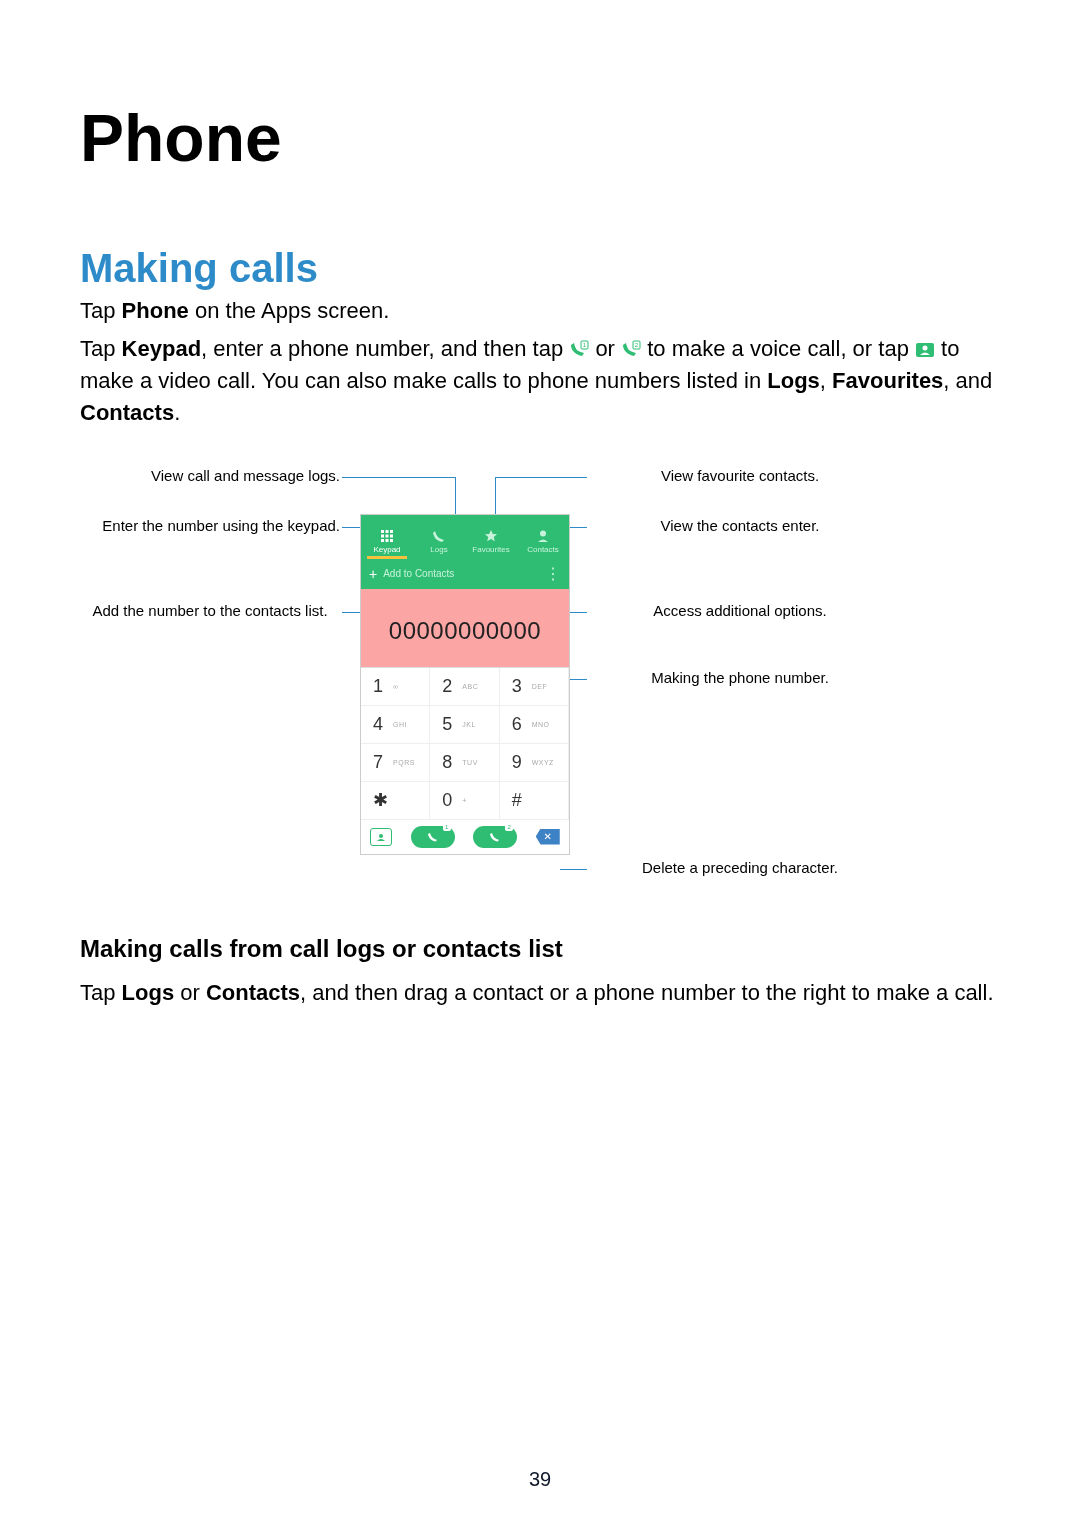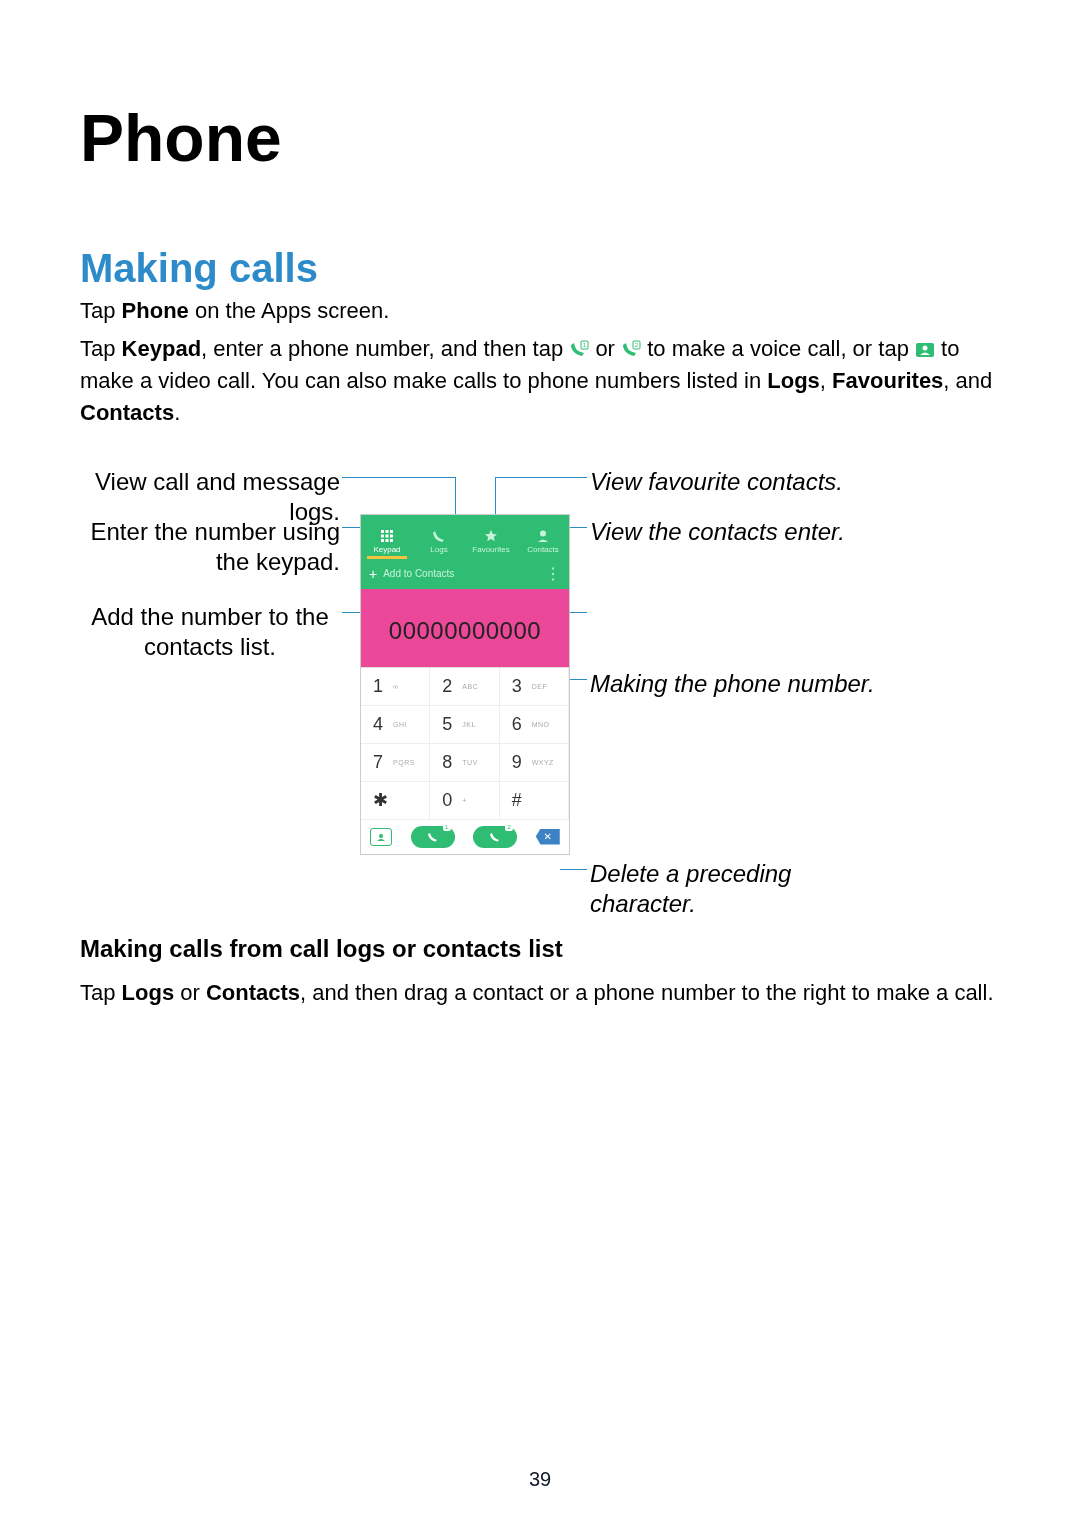--- a/index.html
+++ b/index.html
@@ -38,26 +38,26 @@
   .figure-wrap {
     position: relative;
     width: 100%;
     height: 440px;
     margin-top: 30px;
     margin-bottom: 30px;
   }
   
   .callout {
     position: absolute;
-    font-size: 24px;
+    font-size: 15px;
     line-height: 1.25;
     color: #000;
   }
   .callout.left { text-align: right; }
-  .callout.right { text-align: left; font-style: italic; }
+  .callout.right { text-align: center; }
   .leader {
     position: absolute;
     background: #2d8bc9;
     height: 1px;
   }
   .leader-v {
     position: absolute;
     background: #2d8bc9;
     width: 1px;
   }
@@ -105,21 +105,21 @@
   }
   .addbar-left { display:flex; align-items:center; gap:6px; }
   .plus { color:#fff; font-size:14px; }
   .more-dots { color:#c7f3db; font-size:16px; line-height:0.6; }
   .number-display {
     text-align: center;
     font-size: 24px;
     padding: 28px 0 22px;
     color: #222;
     letter-spacing: 0.5px;
-    background:#ec4899;
+    background:#fca5a5;
   }
   .sep { height:1px; background:#ddd; }
   .keypad {
     display: grid;
     grid-template-columns: repeat(3, 1fr);
   }
   .key {
     height: 38px;
     border-right: 1px solid #eee;
     border-bottom: 1px solid #eee;
@@ -229,20 +229,21 @@
   <div class="leader" style="top:153px; left:262px; width:30px;"></div>
   <div class="leader-v" style="top:113px; left:292px; height:40px;"></div>
 
   <div class="callout right" style="top:8px; left:510px; width:300px;">View favourite contacts.</div>
   <div class="leader" style="top:18px; left:415px; width:92px;"></div>
   <div class="leader-v" style="top:18px; left:415px; height:40px;"></div>
 
   <div class="callout right" style="top:58px; left:510px; width:300px;">View the contacts enter.</div>
   <div class="leader" style="top:68px; left:470px; width:37px;"></div>
 
+  <div class="callout right" style="top:143px; left:510px; width:300px;">Access additional options.</div>
   <div class="leader" style="top:153px; left:485px; width:22px;"></div>
   <div class="leader-v" style="top:113px; left:485px; height:40px;"></div>
 
   <div class="callout right" style="top:210px; left:510px; width:300px;">Making the phone number.</div>
   <div class="leader" style="top:220px; left:395px; width:112px;"></div>
   <div class="leader-v" style="top:188px; left:395px; height:32px;"></div>
 
   <div class="callout right" style="top:400px; left:510px; width:300px;">Delete a preceding character.</div>
   <div class="leader" style="top:410px; left:480px; width:27px;"></div>
 

